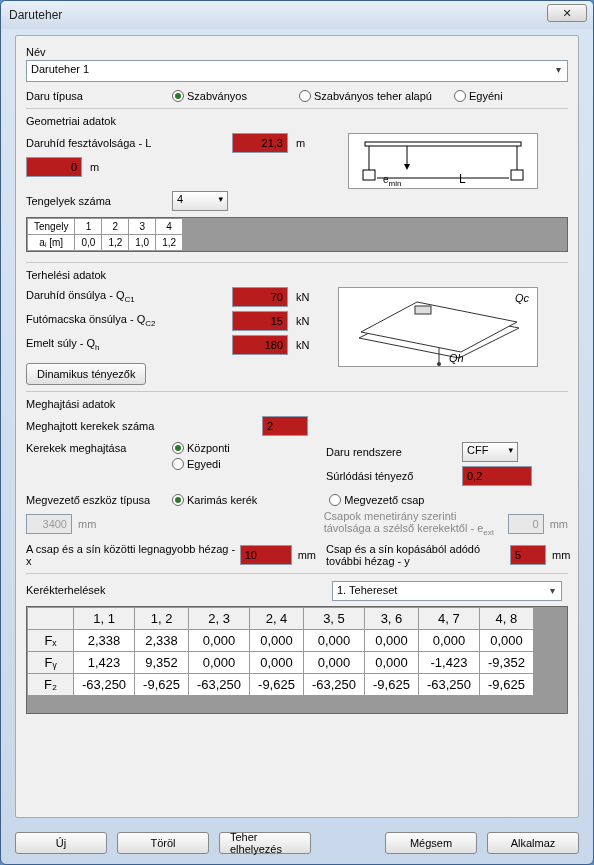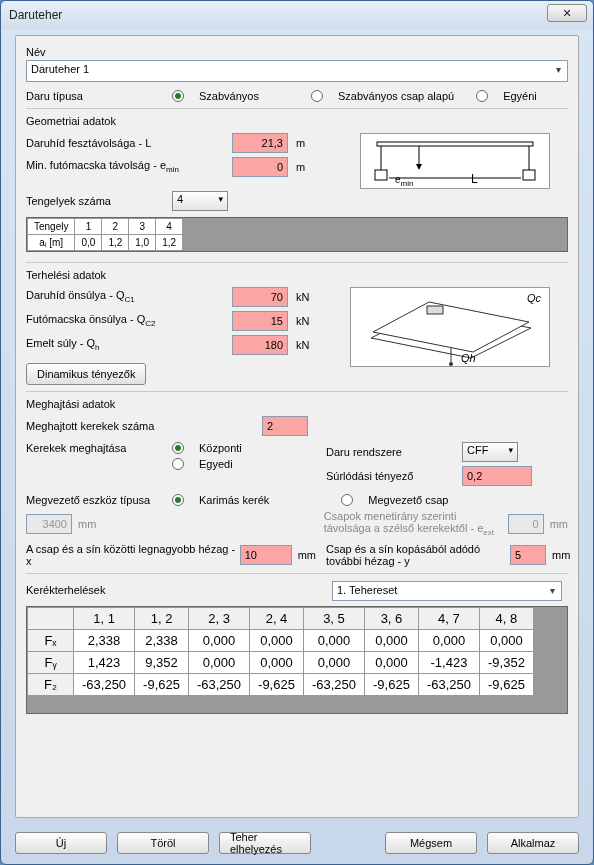--- a/index.html
+++ b/index.html
@@ -5,45 +5,45 @@
 * { box-sizing: border-box; font-family: Tahoma, Arial, sans-serif; }
 body { margin: 0; padding: 0; background: #5a8cc0; width: 594px; height: 865px; overflow: hidden; }
 .window { width: 594px; height: 865px; background: linear-gradient(180deg, #d8e6f3 0%, #c8d8ea 100%); border: 1px solid #3a6090; border-radius: 6px; overflow: hidden; position: relative; }
 .titlebar { height: 28px; background: linear-gradient(180deg, #e8f0f8 0%, #d0dcec 100%); display: flex; align-items: center; padding: 0 8px; font-size: 12px; color: #222; position: relative; }
 .close-btn { position: absolute; right: 6px; top: 3px; width: 40px; height: 18px; background: linear-gradient(180deg, #f8f8f8 0%, #d8d8d8 100%); border: 1px solid #888; border-radius: 3px; display: flex; align-items: center; justify-content: center; font-size: 11px; cursor: pointer; }
 .content { position: absolute; top: 34px; left: 14px; right: 14px; bottom: 46px; background: #f0f0f0; border: 1px solid #aaa; border-radius: 2px; padding: 10px 10px; overflow: hidden; font-size: 11px; color: #000; }
 .row { display: flex; align-items: center; margin-bottom: 4px; gap: 6px; }
 .label { font-size: 11px; }
 .combo-full { width: 100%; height: 22px; border: 1px solid #8a9bb0; background: #fff; padding: 2px 4px; font-size: 11px; position: relative; }
 .combo-full::after { content: "▾"; position: absolute; right: 6px; top: 3px; font-size: 10px; color: #444; }
-.radio { display: inline-flex; align-items: center; gap: 15px; font-size: 11px; }
+.radio { display: inline-flex; align-items: center; gap: 3px; font-size: 11px; }
 .radio-dot { width: 12px; height: 12px; border: 1px solid #666; border-radius: 50%; background: #fff; display: inline-flex; align-items: center; justify-content: center; }
 .radio-dot.sel::after { content: ""; width: 6px; height: 6px; background: #2a7a2a; border-radius: 50%; }
 .hr { border: none; border-top: 1px solid #c8c8c8; margin: 6px 0; }
 .sect { font-size: 11px; margin: 4px 0 6px 0; }
-.num-input { width: 56px; height: 20px; border: 1px solid #8a9bb0; background: #fca5a5; text-align: right; padding: 2px 4px; font-size: 11px; }
+.num-input { width: 56px; height: 20px; border: 1px solid #8a9bb0; background: #b91c1c; text-align: right; padding: 2px 4px; font-size: 11px; }
 .num-input.dis { background: #e8e8e8; color: #999; }
 .unit { font-size: 11px; margin-left: 2px; }
 .small-combo { width: 56px; height: 20px; border: 1px solid #888; background: linear-gradient(#fff,#e4e4e4); font-size: 11px; padding: 1px 4px; position: relative; display: inline-block; }
 .small-combo::after { content: "▾"; position: absolute; right: 4px; top: 2px; font-size: 9px; }
 .btn { height: 22px; background: linear-gradient(#fdfdfd,#e0e0e0); border: 1px solid #888; border-radius: 3px; padding: 2px 10px; font-size: 11px; cursor: pointer; display: inline-flex; align-items: center; }
 .axle-table { border-collapse: collapse; font-size: 10px; background: #fff; }
 .axle-table td, .axle-table th { border: 1px solid #999; padding: 2px 6px; text-align: center; background: #fff; font-weight: normal; }
 .axle-wrap { background: #999; padding: 0; border: 1px solid #666; }
 .diagram { background: #fff; border: 1px solid #999; width: 190px; height: 56px; position: relative; font-size: 10px; }
 .diagram2 { background: #fff; border: 1px solid #999; width: 200px; height: 80px; position: relative; }
 .load-table-wrap { background: #999; border: 1px solid #666; height: 108px; overflow: hidden; }
 .load-table { border-collapse: collapse; font-size: 13px; background: #fff; }
 .load-table td, .load-table th { border: 1px solid #999; padding: 3px 8px; text-align: center; background: #fff; font-weight: normal; min-width: 46px; }
 .load-table th { background: #f0f0f0; }
 .footer { position: absolute; bottom: 10px; left: 14px; right: 14px; display: flex; gap: 10px; align-items: center; }
 .footer .btn { width: 92px; justify-content: center; }
 sub { font-size: 8px; }
 .geom-left { width: 320px; }
-.flex-gap { display: flex; gap: 14px; }
+.flex-gap { display: flex; gap: 2px; }
 </style>
 </head>
 <body>
 
 <div class="window">
   <div class="titlebar">
     <span>Daruteher</span>
     <div class="close-btn">
         <span>✕</span>
       </div>
@@ -58,41 +58,40 @@
 
     <div class="row">
       <span class="label" style="width:140px">Daru típusa</span>
       <span class="radio">
           <span class="radio-dot sel"></span>
           <span>Szabványos</span>
         </span>
       <span style="width:40px"></span>
       <span class="radio">
           <span class="radio-dot"></span>
-          <span>Szabványos csap alapú</span>
+          <span>Szabványos teher alapú</span>
         </span>
       <span style="width:10px"></span>
       <span class="radio">
           <span class="radio-dot"></span>
           <span>Egyéni</span>
         </span>
     </div>
 
     <hr class="hr">
 
     <div class="sect">Geometriai adatok</div>
     <div class="flex-gap">
       <div class="geom-left">
         <div class="row">
           <span class="label" style="width:200px">Daruhíd fesztávolsága - L</span>
           <input class="num-input" value="21,3" style="">
           <span class="unit">m</span>
         </div>
         <div class="row">
-          <span class="label" style="width:200px"><span>Min. futómacska távolság - e</span><sub>min</sub></span>
           <input class="num-input" value="0" style="">
           <span class="unit">m</span>
         </div>
         <div class="row" style="margin-top:14px">
           <span class="label" style="width:140px">Tengelyek száma</span>
           <span class="small-combo"><span>4</span></span>
         </div>
       </div>
       <div class="diagram">
         <svg width="188" height="54" viewBox="0 0 188 54">

